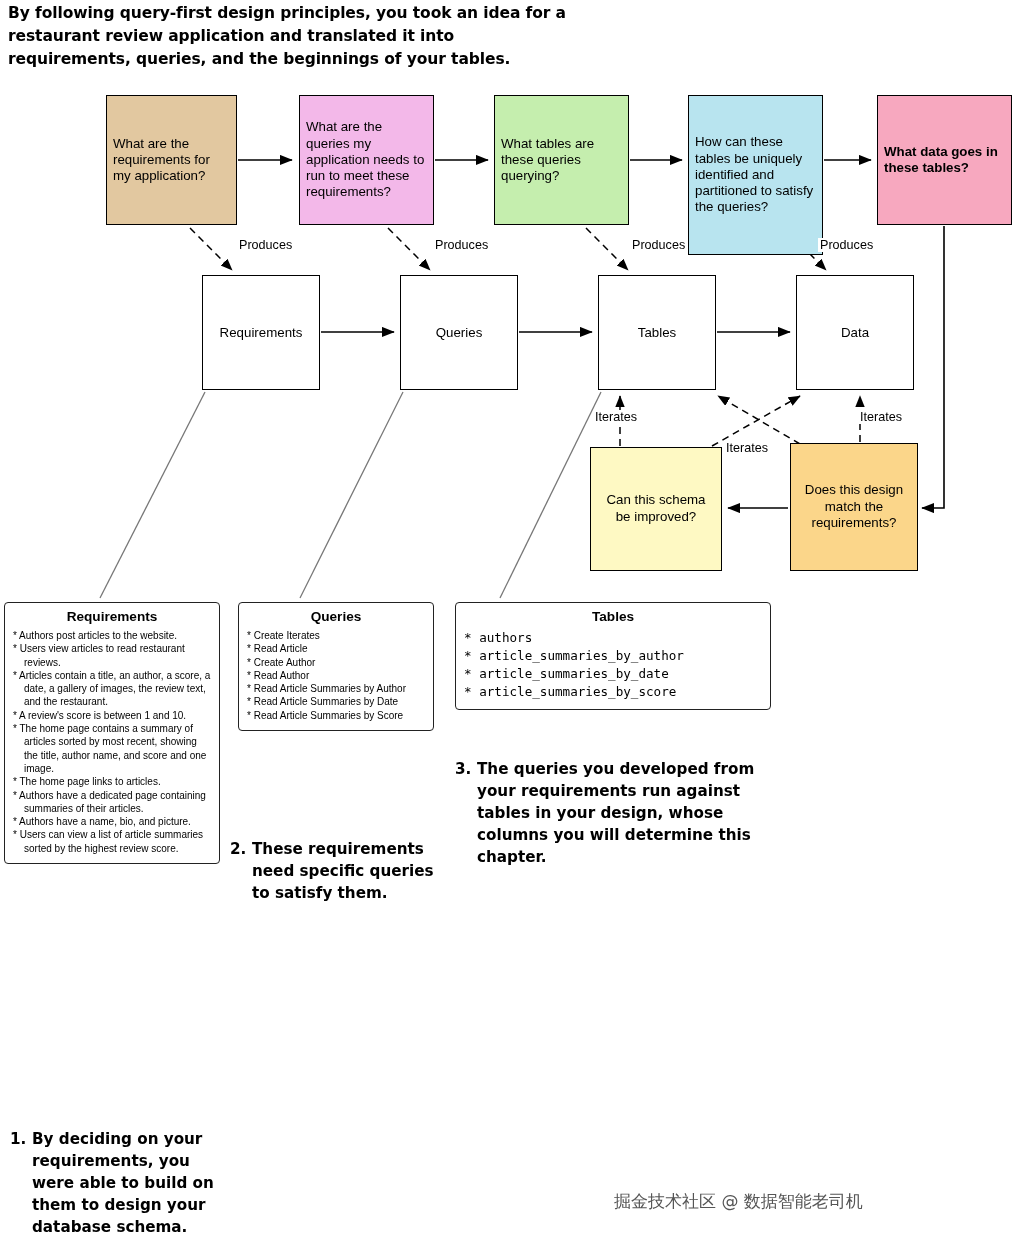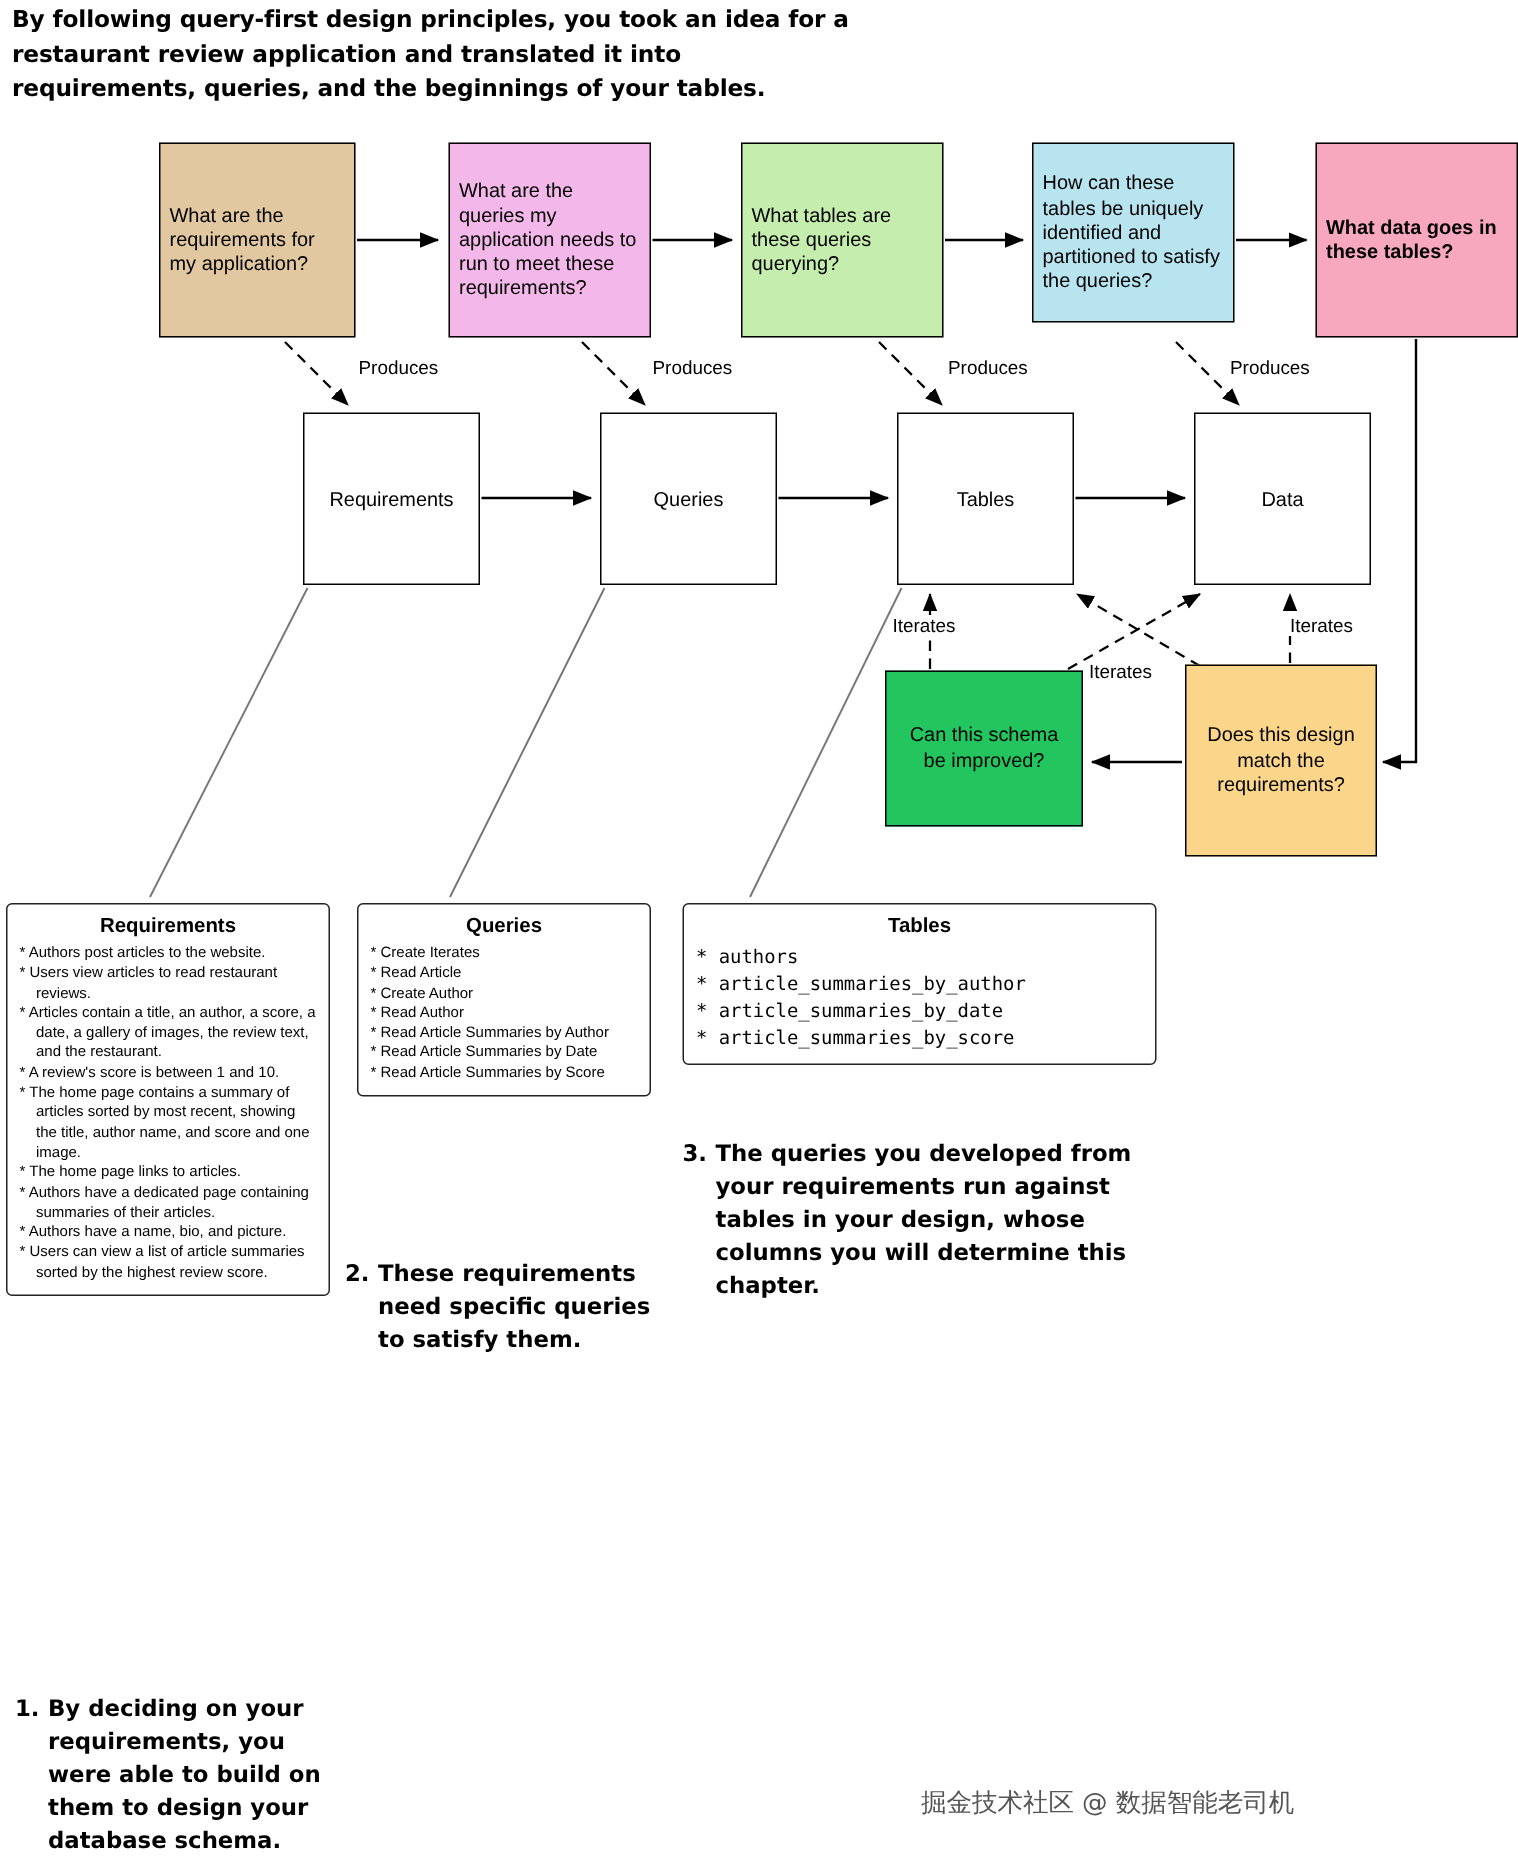--- a/index.html
+++ b/index.html
@@ -42,21 +42,21 @@
     align-items: center;
     justify-content: center;
     text-align: left;
     font-size: 13.3px;
     line-height: 1.22;
     padding: 4px 6px;
   }
   #q1 { left: 106px; top: 95px; width: 131px; height: 130px; background: #e2c8a0; }
   #q2 { left: 299px; top: 95px; width: 135px; height: 130px; background: #f3b8e9; }
   #q3 { left: 494px; top: 95px; width: 135px; height: 130px; background: #c5eeae; }
-  #q4 { left: 688px; top: 95px; width: 135px; height: 120px; background: #b8e4ef; }
+  #q4 { left: 688px; top: 95px; width: 135px; height: 160px; background: #b8e4ef; }
   #q5 { left: 877px; top: 95px; width: 135px; height: 130px; background: #f7a8bf; font-weight: bold; }
 
   
   .stage {
     border: 1px solid #000000;
     background: #ffffff;
     display: flex;
     align-items: center;
     justify-content: center;
     text-align: center;
@@ -71,21 +71,21 @@
   .fbox {
     border: 1px solid #000000;
     display: flex;
     align-items: center;
     justify-content: center;
     text-align: center;
     font-size: 13.3px;
     line-height: 1.25;
     padding: 4px 8px;
   }
-  #f1 { left: 590px; top: 447px; width: 132px; height: 104px; background: #22c55e; }
+  #f1 { left: 590px; top: 447px; width: 132px; height: 124px; background: #fef9c3; }
   #f2 { left: 790px; top: 443px; width: 128px; height: 128px; background: #fbd68a; }
 
   
   .edge-label {
     font-size: 12.6px;
     background: #ffffff;
     padding: 0 2px;
     white-space: nowrap;
   }
 

